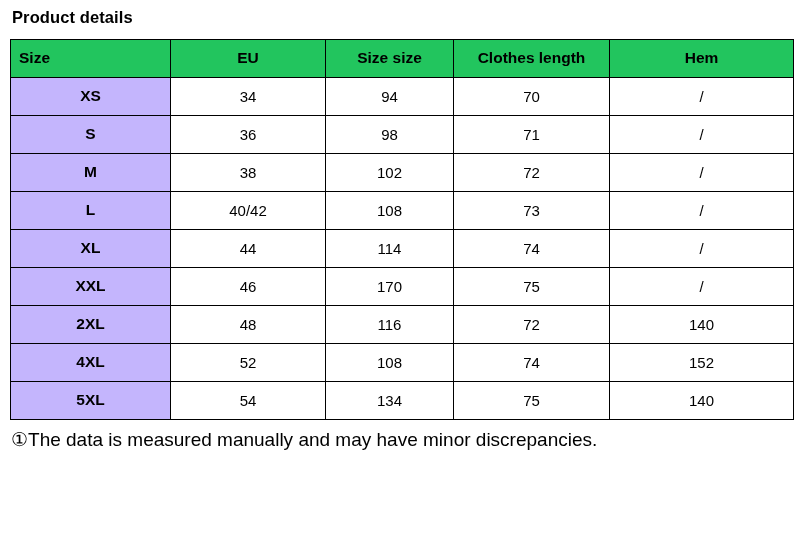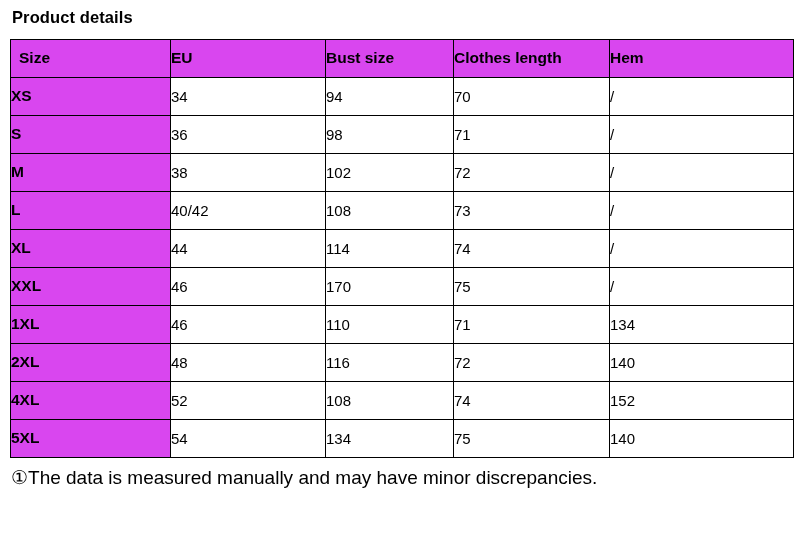--- a/index.html
+++ b/index.html
@@ -35,36 +35,36 @@
     border-collapse: collapse;
     width: 783px;
     table-layout: fixed;
     background: #ffffff;
   }
   table.size-table th,
   table.size-table td {
     border: 1px solid #000000;
     height: 38px;
     font-size: 15px;
-    text-align: left;
+    text-align: center;
     vertical-align: middle;
     padding: 0;
     box-sizing: border-box;
   }
   table.size-table thead th {
-    background: #d946ef;
+    background: #22c55e;
     font-weight: bold;
     font-size: 15.5px;
   }
   table.size-table thead th.col-size {
     text-align: left;
     padding-left: 8px;
   }
   table.size-table tbody td.col-size {
-    background: #d946ef;
+    background: #c4b5fd;
     font-weight: bold;
     font-size: 15.5px;
   }
   .footnote {
     font-size: 19px;
     padding: 9px 0 0 11px;
     line-height: 1.2;
   }
   
   col.c0 { width: 160px; }
@@ -86,21 +86,21 @@
         <col class="c0">
           <col class="c1">
           <col class="c2">
           <col class="c3">
           <col class="c4">
       </colgroup>
       <thead>
         <tr>
           <th class="col-size">Size</th>
           <th>EU</th>
-          <th>Bust size</th>
+          <th>Size size</th>
           <th>Clothes length</th>
           <th>Hem</th>
         </tr>
       </thead>
       <tbody>
         <tr>
           <td class="col-size">XS</td>
           <td>34</td>
           <td>94</td>
           <td>70</td>
@@ -135,27 +135,20 @@
           <td>/</td>
         </tr>
         <tr>
           <td class="col-size">XXL</td>
           <td>46</td>
           <td>170</td>
           <td>75</td>
           <td>/</td>
         </tr>
         <tr>
-          <td class="col-size">1XL</td>
-          <td>46</td>
-          <td>110</td>
-          <td>71</td>
-          <td>134</td>
-        </tr>
-        <tr>
           <td class="col-size">2XL</td>
           <td>48</td>
           <td>116</td>
           <td>72</td>
           <td>140</td>
         </tr>
         <tr>
           <td class="col-size">4XL</td>
           <td>52</td>
           <td>108</td>

